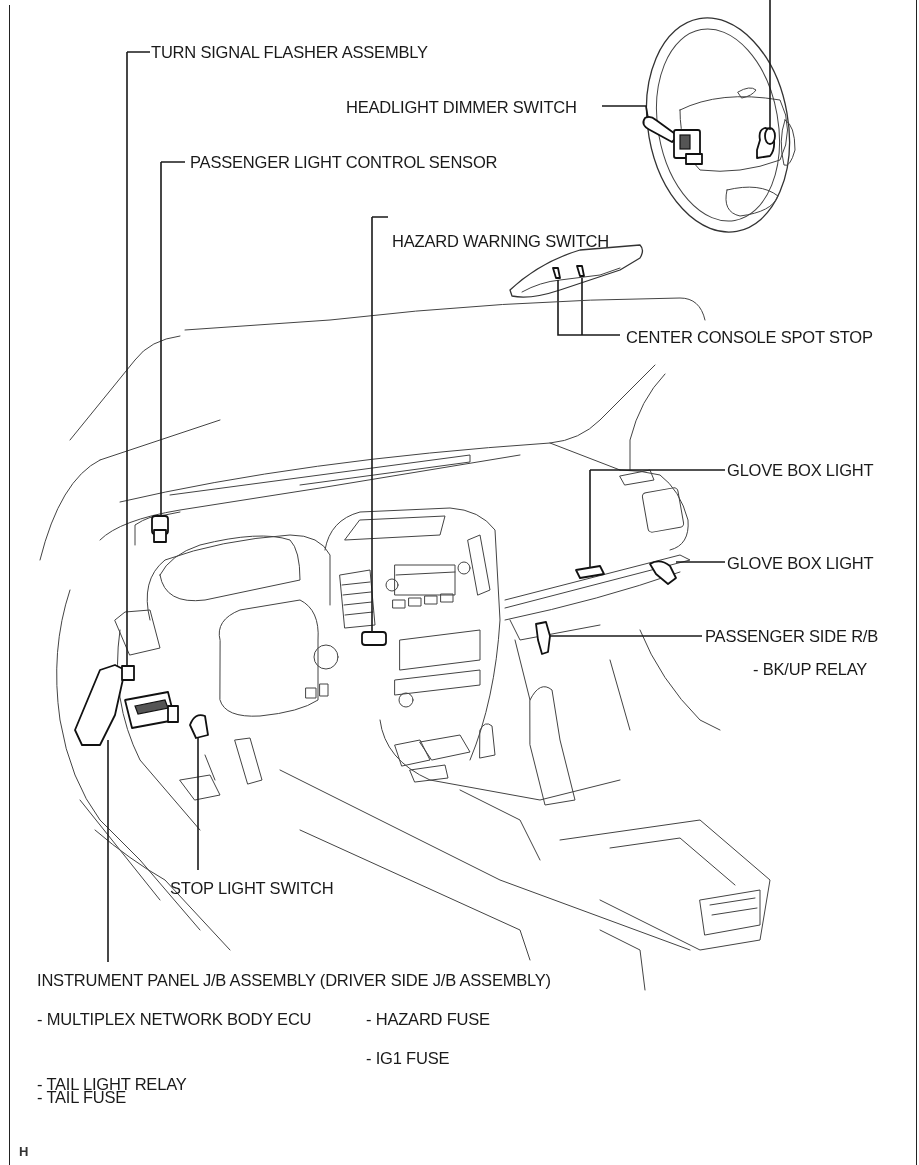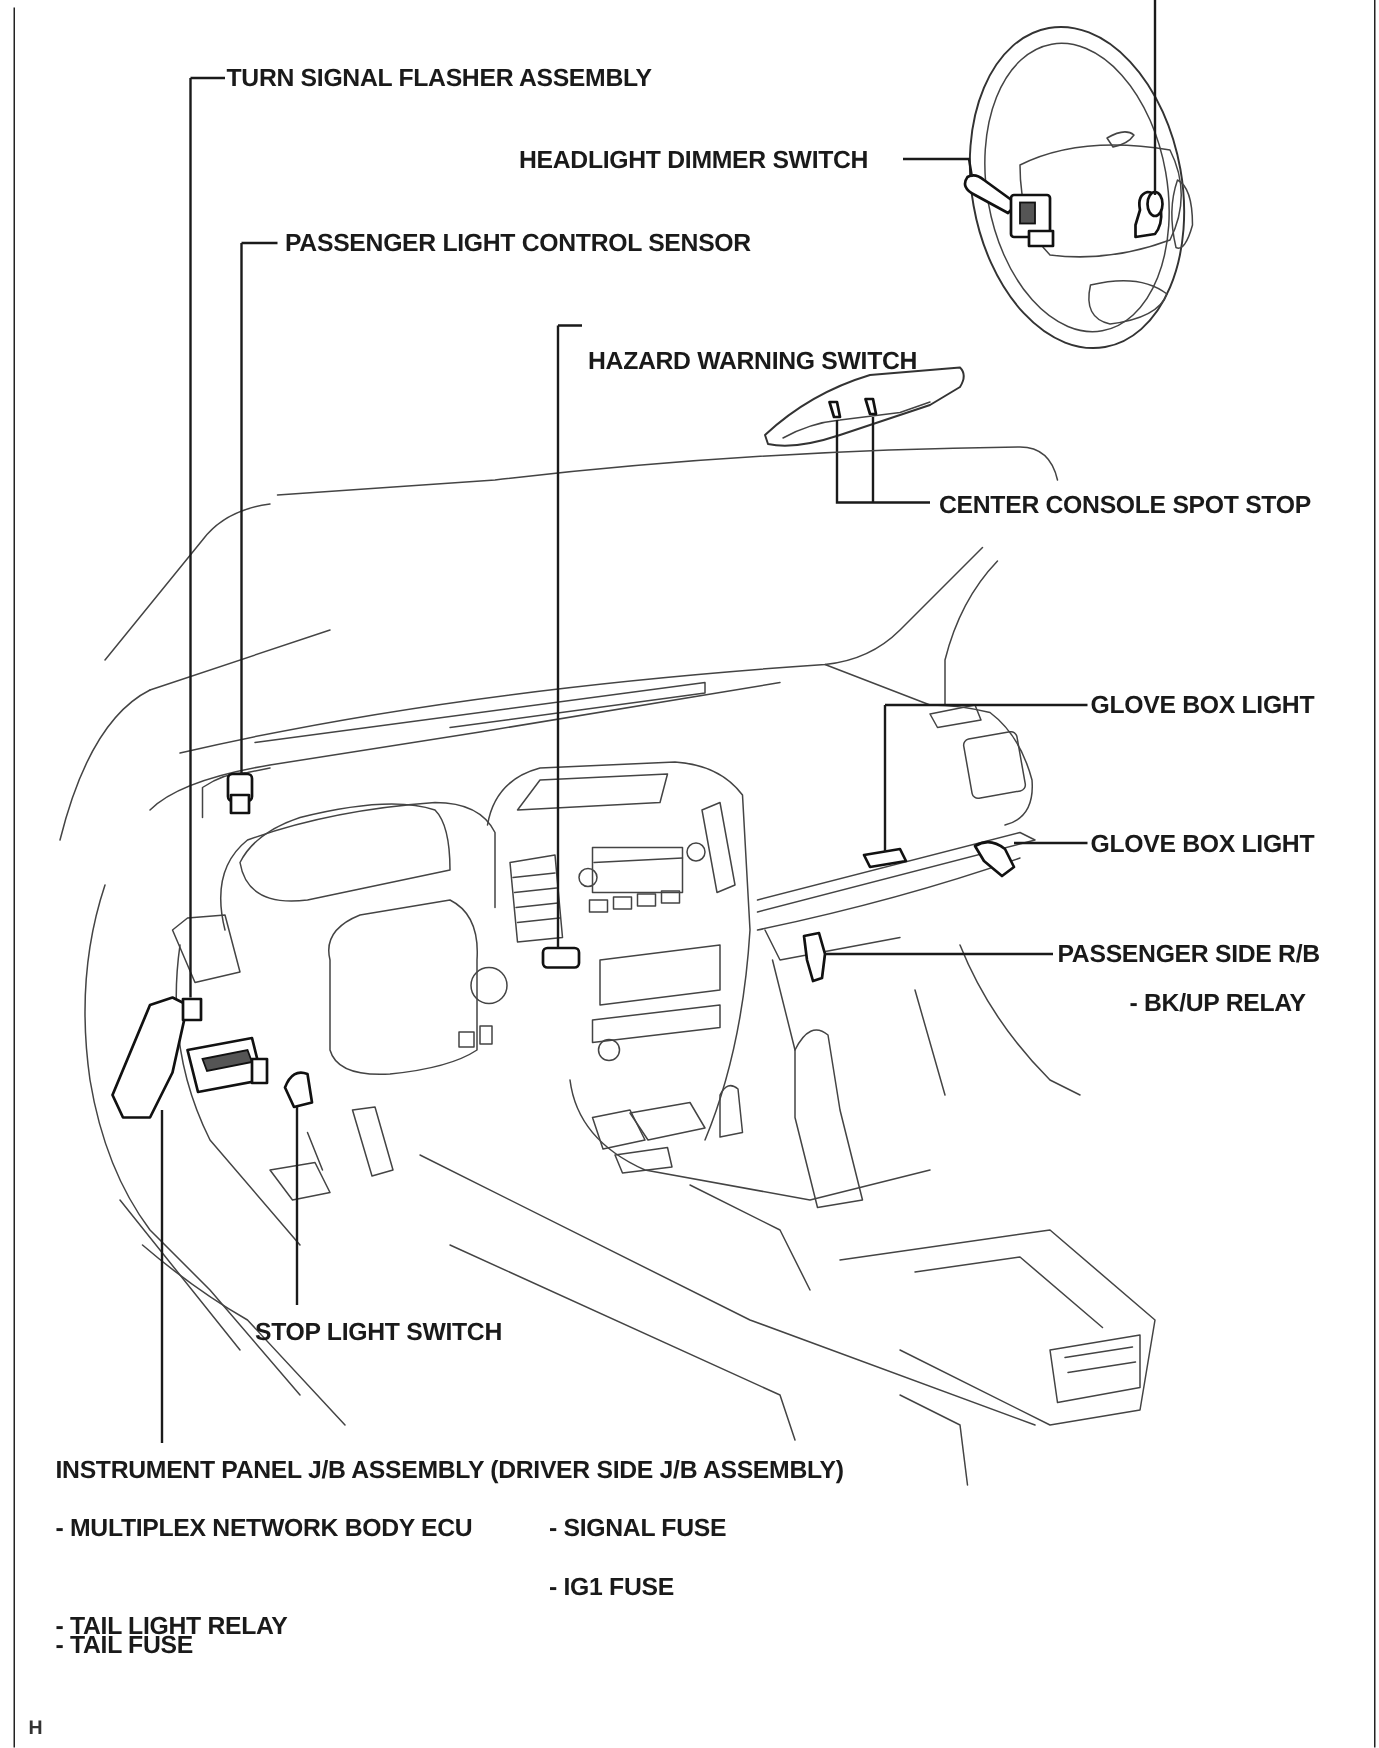--- a/index.html
+++ b/index.html
@@ -1,20 +1,20 @@
 <!DOCTYPE html>
 <html><head>
 <meta charset="utf-8">
 <style>
   html, body { margin: 0; padding: 0; background: #ffffff; }
   body { width: 919px; height: 1165px; position: relative; overflow: hidden;
          font-family: "Liberation Sans", sans-serif; color: #1a1a1a; }
   .frame-left { position: absolute; left: 9px; top: 5px; width: 1px; height: 1160px; background: #222; }
   .frame-right { position: absolute; left: 916px; top: 0; width: 1px; height: 1165px; background: #222; }
-  .lbl { position: absolute; font-size: 16.5px; letter-spacing: -0.2px; white-space: nowrap; line-height: 1; color: #1a1a1a; font-weight: bold; }
+  .lbl { position: absolute; font-size: 16.5px; letter-spacing: -0.2px; white-space: nowrap; line-height: 1; color: #1a1a1a; }
   .corner { position: absolute; font-size: 13px; font-weight: bold; color: #333; }
   svg.drawing { position: absolute; left: 0; top: 0; }
   svg .ln { fill: none; stroke: #333; stroke-width: 1.3; stroke-linecap: round; stroke-linejoin: round; }
   svg .lnt { fill: none; stroke: #444; stroke-width: 1.0; stroke-linecap: round; stroke-linejoin: round; }
   svg .ld { fill: none; stroke: #1a1a1a; stroke-width: 1.6; }
   svg .part { fill: #fff; stroke: #111; stroke-width: 1.8; stroke-linejoin: round; }
   svg .dark { fill: #555; stroke: #111; stroke-width: 1.2; }
 </style>
 </head>
 <body>
@@ -155,15 +155,15 @@
 <div class="lbl" style="left:626px; top:329px;">CENTER CONSOLE SPOT STOP</div>
 <div class="lbl" style="left:727px; top:462px;">GLOVE BOX LIGHT</div>
 <div class="lbl" style="left:727px; top:555px;">GLOVE BOX LIGHT</div>
 <div class="lbl" style="left:705px; top:628px;text-align:right;">PASSENGER SIDE R/B</div>
 <div class="lbl" style="left:705px; top:661px;margin-left:48px;">- BK/UP RELAY</div>
 <div class="lbl" style="left:170px; top:880px;">STOP LIGHT SWITCH</div>
 <div class="lbl" style="left:37px; top:972px;">INSTRUMENT PANEL J/B ASSEMBLY (DRIVER SIDE J/B ASSEMBLY)</div>
 <div class="lbl" style="left:37px; top:1011px;">- MULTIPLEX NETWORK BODY ECU</div>
 <div class="lbl" style="left:37px; top:1076px;text-align:center;">- TAIL LIGHT RELAY</div>
 <div class="lbl" style="left:37px; top:1089px;">- TAIL FUSE</div>
-<div class="lbl" style="left:366px; top:1011px;">- SIGNAL FUSE</div>
+<div class="lbl" style="left:366px; top:1011px;">- HAZARD FUSE</div>
 <div class="lbl" style="left:366px; top:1050px;">- IG1 FUSE</div>
 <div class="corner" style="left:19px; top:1144px;">H</div>
 
 </body></html>

